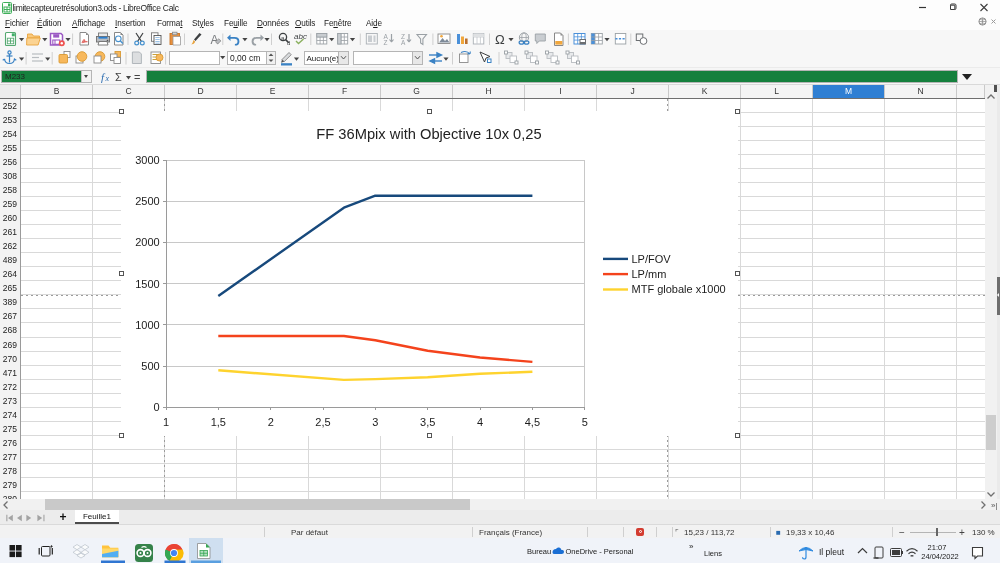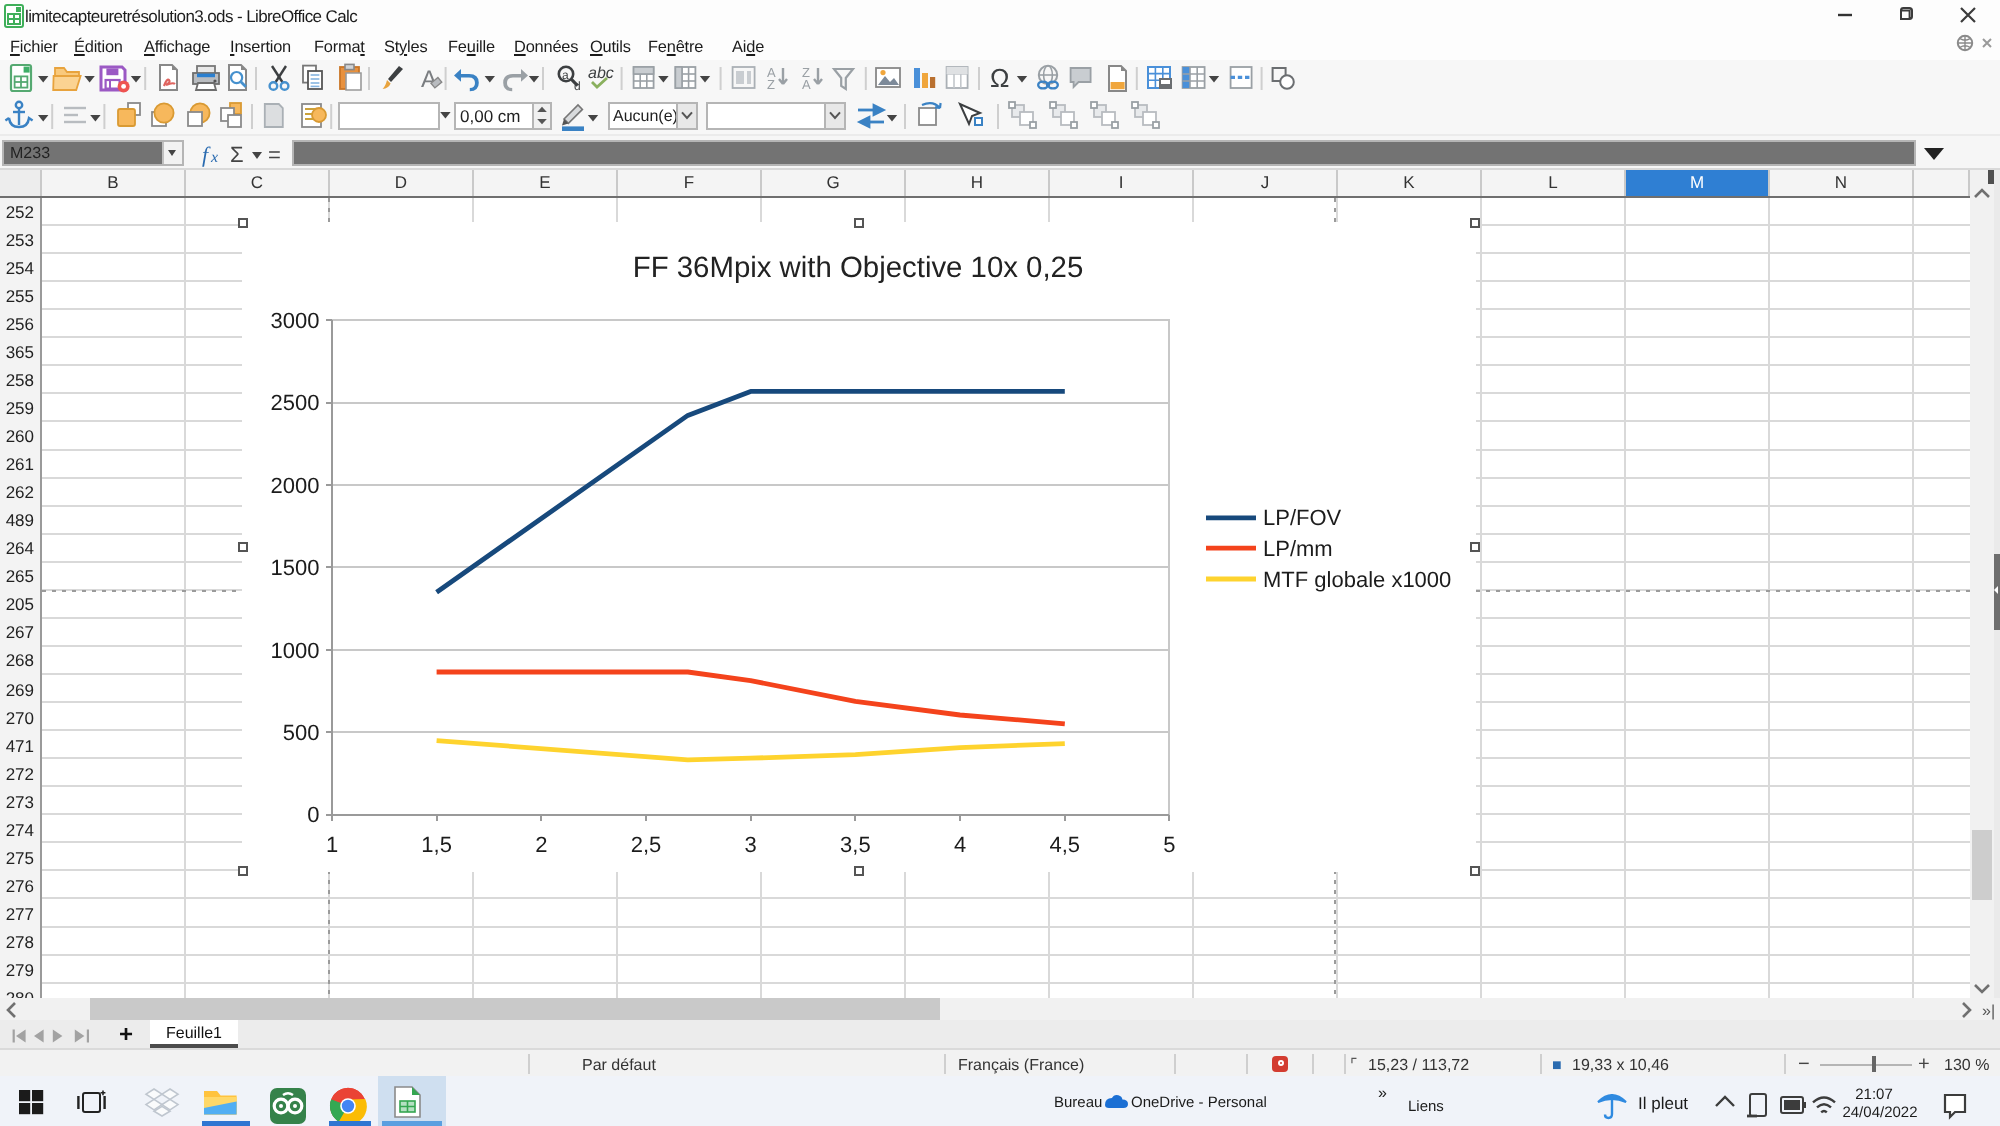--- a/index.html
+++ b/index.html
@@ -11,21 +11,21 @@
 #titletext{left:12.5px;top:2.5px;font-size:8.5px;letter-spacing:-0.3px;color:#1c1c1c;}
 
 #menubar{left:0;top:15px;width:1000px;height:15px;background:#fdfdfd;font-size:8.2px;letter-spacing:-0.1px;color:#1c1c1c;}
 #menubar span{position:absolute;top:4px;}
 
 #toolbar1{left:0;top:30px;width:1000px;height:18px;background:#f7f7f7;}
 #toolbar2{left:0;top:48px;width:1000px;height:20px;background:#f7f7f7;border-bottom:1px solid #ebebeb;}
 .drop{position:absolute;width:0;height:0;border-left:2.5px solid transparent;border-right:2.5px solid transparent;border-top:3.5px solid #444;}
 
 #formulabar{left:0;top:68px;width:1000px;height:17px;background:#f6f6f6;border-bottom:1px solid #d9d9d9;}
-.fb-box{position:absolute;background:#737373;border:1px solid #b5b5b5;}
+.fb-box{position:absolute;background:#15803d;border:1px solid #b5b5b5;}
 
 #colheads{left:0;top:85px;width:985px;height:14px;background:#f4f4f4;border-bottom:1px solid #6f6f6f;}
 .colhead{position:absolute;top:0;height:13px;font-size:8.5px;color:#333;text-align:center;line-height:13px;border-right:1px solid #c9c9c9;}
 #rowheads{left:0;top:99px;width:21px;height:400px;background:#f3f3f3;border-right:1px solid #9a9a9a;overflow:hidden;}
 .rowhead{position:absolute;left:0;width:17px;height:14.03px;font-size:8.5px;color:#222;text-align:right;line-height:14.03px;}
 
 #cells{left:21px;top:99px;width:964px;height:400px;background:
  repeating-linear-gradient(to right,transparent 0,transparent 71px,#d9d9d9 71px,#d9d9d9 72px),
  repeating-linear-gradient(to bottom,transparent 0,transparent 13.03px,#d9d9d9 13.03px,#d9d9d9 14.03px),
  #fff;}
@@ -413,30 +413,30 @@
 </div>
 
 <div class="abs" id="cells"></div>
 
 <div class="abs" id="rowheads">
 <div class="rowhead" style="top:0.00px">252</div>
 <div class="rowhead" style="top:14.03px">253</div>
 <div class="rowhead" style="top:28.06px">254</div>
 <div class="rowhead" style="top:42.09px">255</div>
 <div class="rowhead" style="top:56.12px">256</div>
-<div class="rowhead" style="top:70.15px">365</div>
+<div class="rowhead" style="top:70.15px">308</div>
 <div class="rowhead" style="top:84.18px">258</div>
 <div class="rowhead" style="top:98.21px">259</div>
 <div class="rowhead" style="top:112.24px">260</div>
 <div class="rowhead" style="top:126.27px">261</div>
 <div class="rowhead" style="top:140.30px">262</div>
 <div class="rowhead" style="top:154.33px">489</div>
 <div class="rowhead" style="top:168.36px">264</div>
 <div class="rowhead" style="top:182.39px">265</div>
-<div class="rowhead" style="top:196.42px">205</div>
+<div class="rowhead" style="top:196.42px">389</div>
 <div class="rowhead" style="top:210.45px">267</div>
 <div class="rowhead" style="top:224.48px">268</div>
 <div class="rowhead" style="top:238.51px">269</div>
 <div class="rowhead" style="top:252.54px">270</div>
 <div class="rowhead" style="top:266.57px">471</div>
 <div class="rowhead" style="top:280.60px">272</div>
 <div class="rowhead" style="top:294.63px">273</div>
 <div class="rowhead" style="top:309px">274</div>
 <div class="rowhead" style="top:322.69px">275</div>
 <div class="rowhead" style="top:336.72px">276</div>

